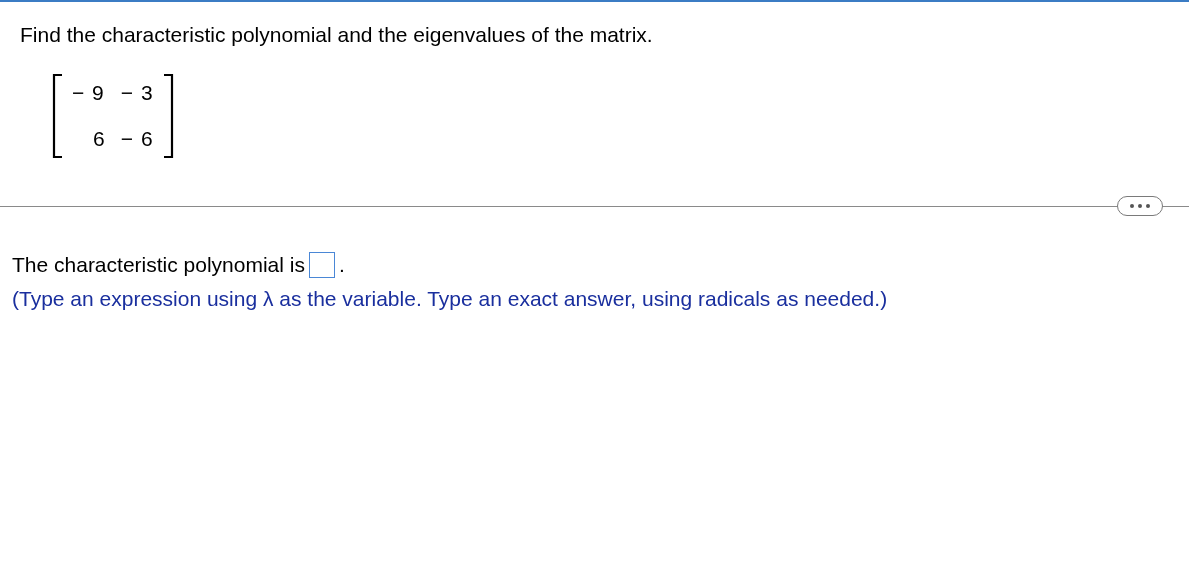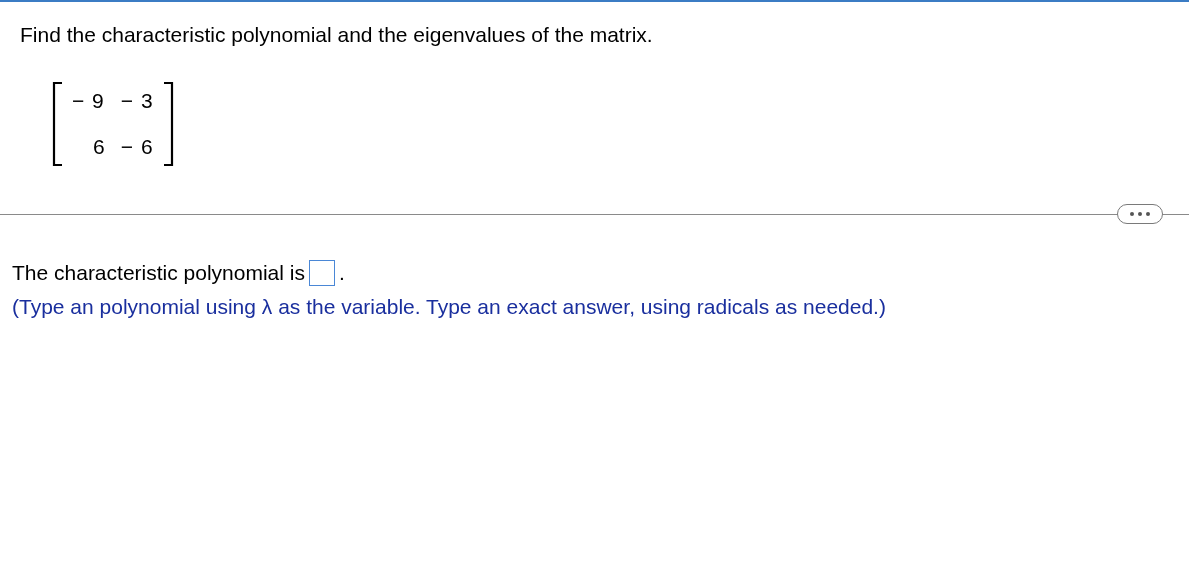--- a/index.html
+++ b/index.html
@@ -19,21 +19,21 @@
     .top-border {
       width: 100%;
       height: 2px;
       background: #3b7cc4;
     }
     .content {
       padding: 18px 20px 0 20px;
     }
     .question-text {
       color: #000;
-      margin-bottom: 32px;
+      margin-bottom: 24px;
       line-height: 1.4;
     }
     .matrix-wrap {
       display: inline-flex;
       align-items: center;
       margin-left: 30px;
       margin-bottom: 25px;
     }
     .bracket {
       font-family: Arial, sans-serif;
@@ -157,14 +157,14 @@
     <span class="dot"></span>
   </div>
 </div>
 
 <div class="answer-area">
   <div class="answer-line">
     <span>The characteristic polynomial is</span>
     <input class="answer-input" type="text" style="">
     <span>.</span>
   </div>
-  <div class="instruction-text">(Type an polynomial using λ as the variable. Type an exact answer, using radicals as needed.)</div>
+  <div class="instruction-text">(Type an expression using λ as the variable. Type an exact answer, using radicals as needed.)</div>
 </div>
 
 </body></html>

